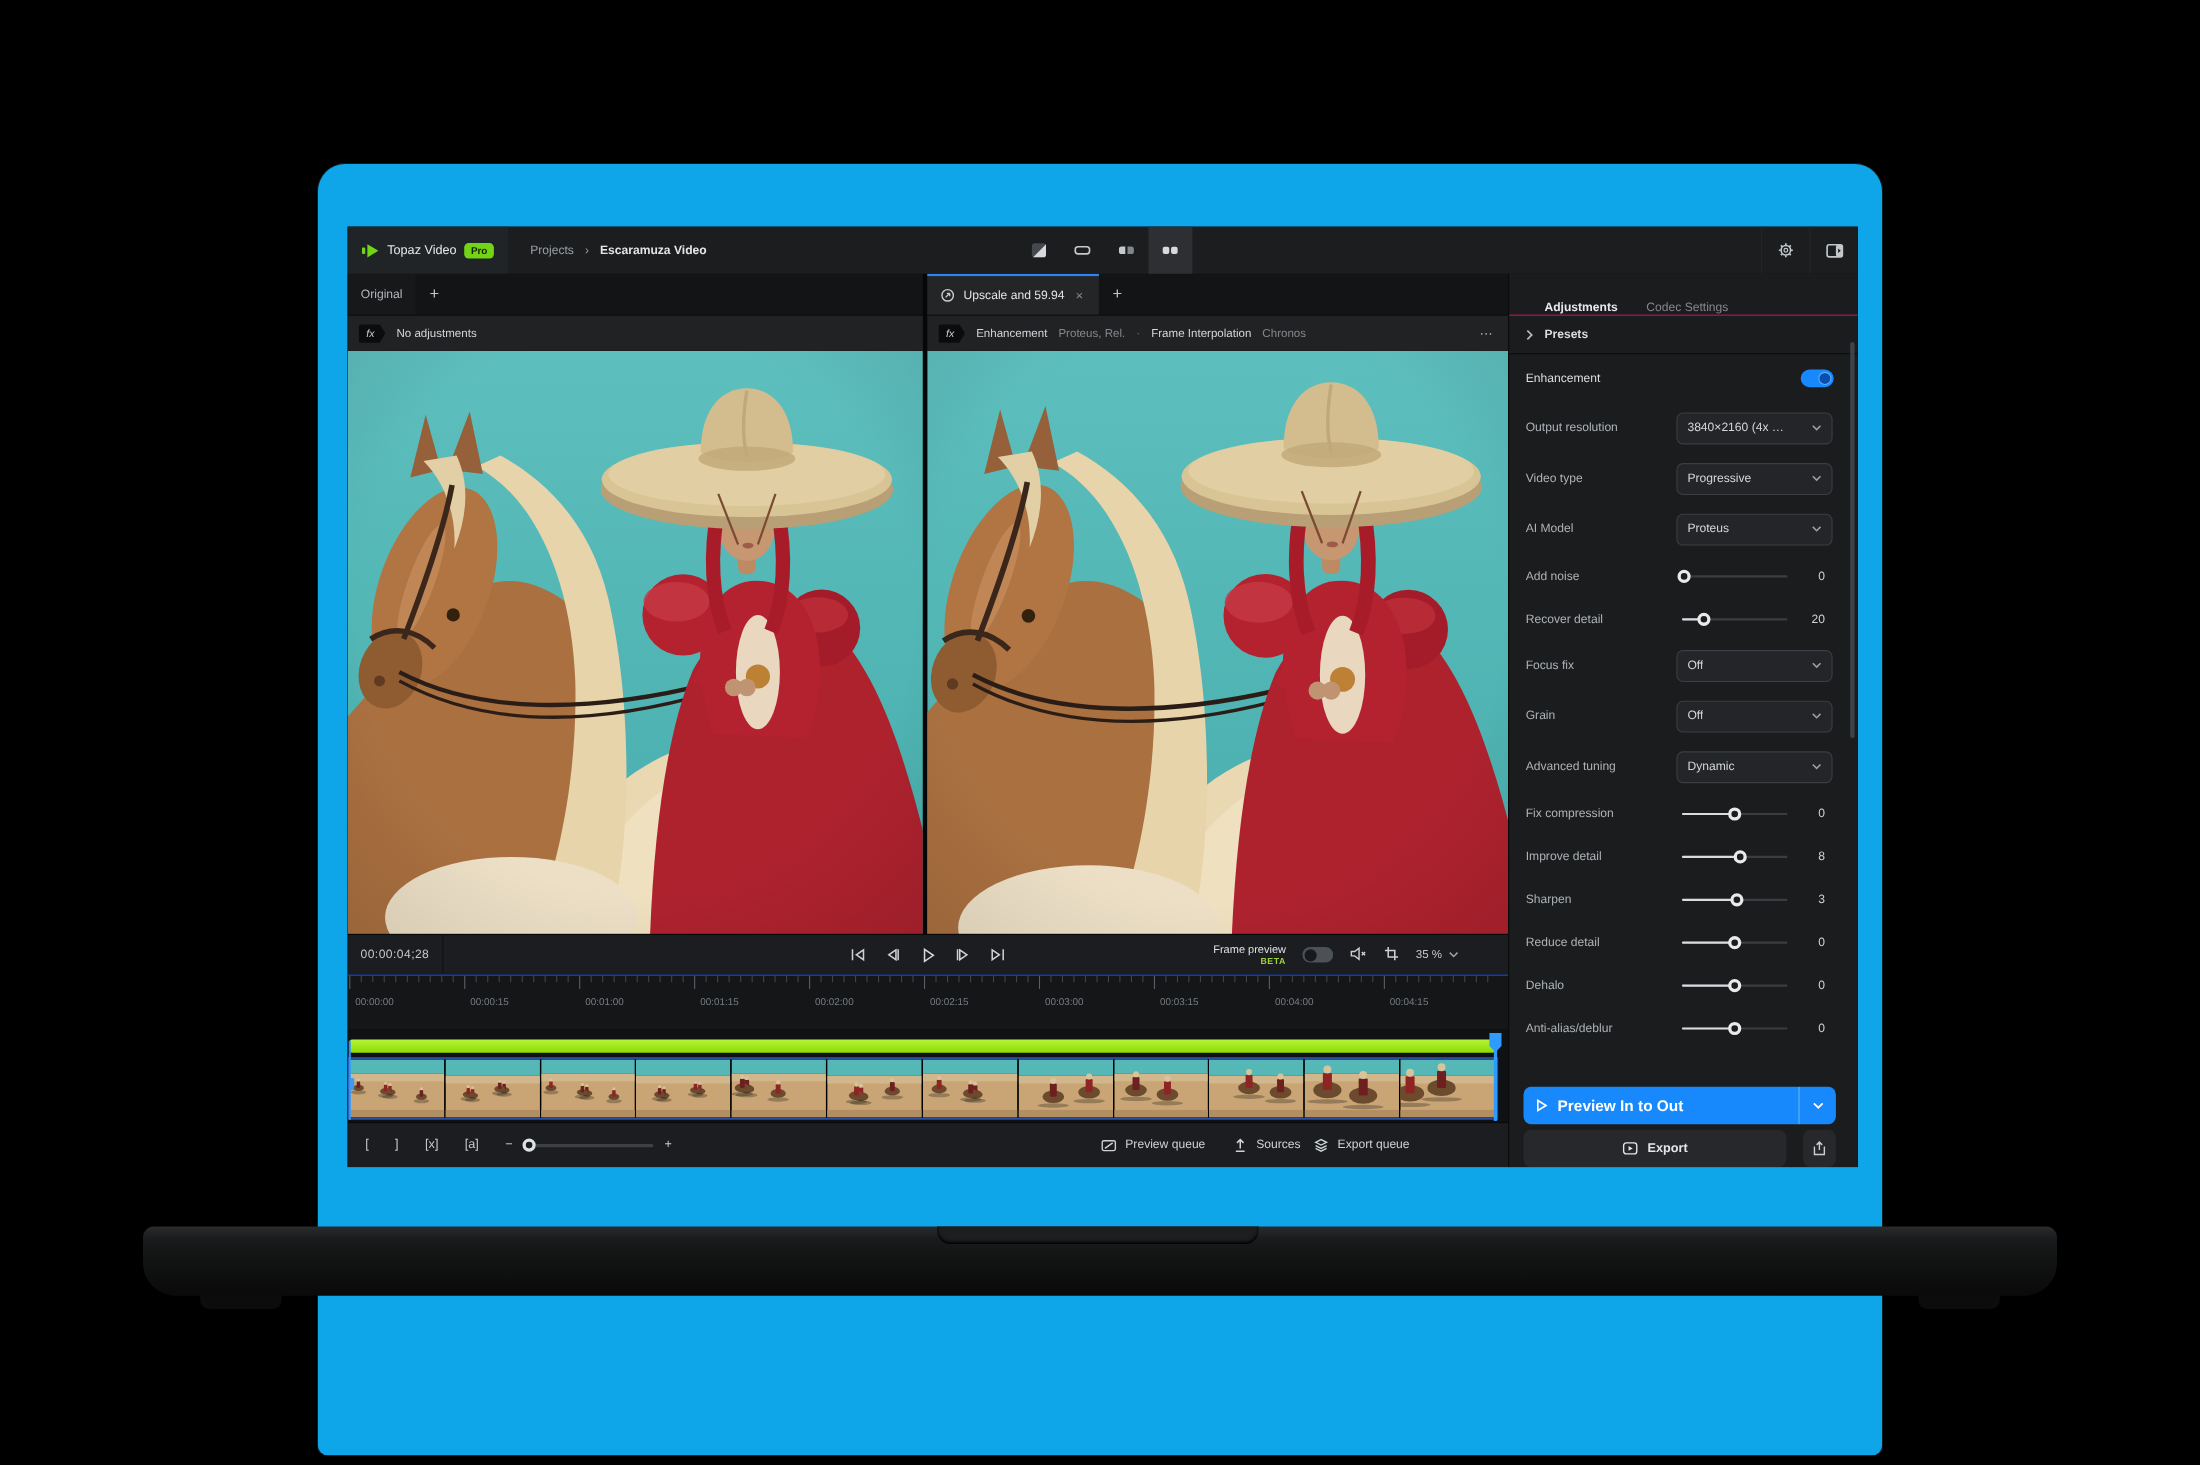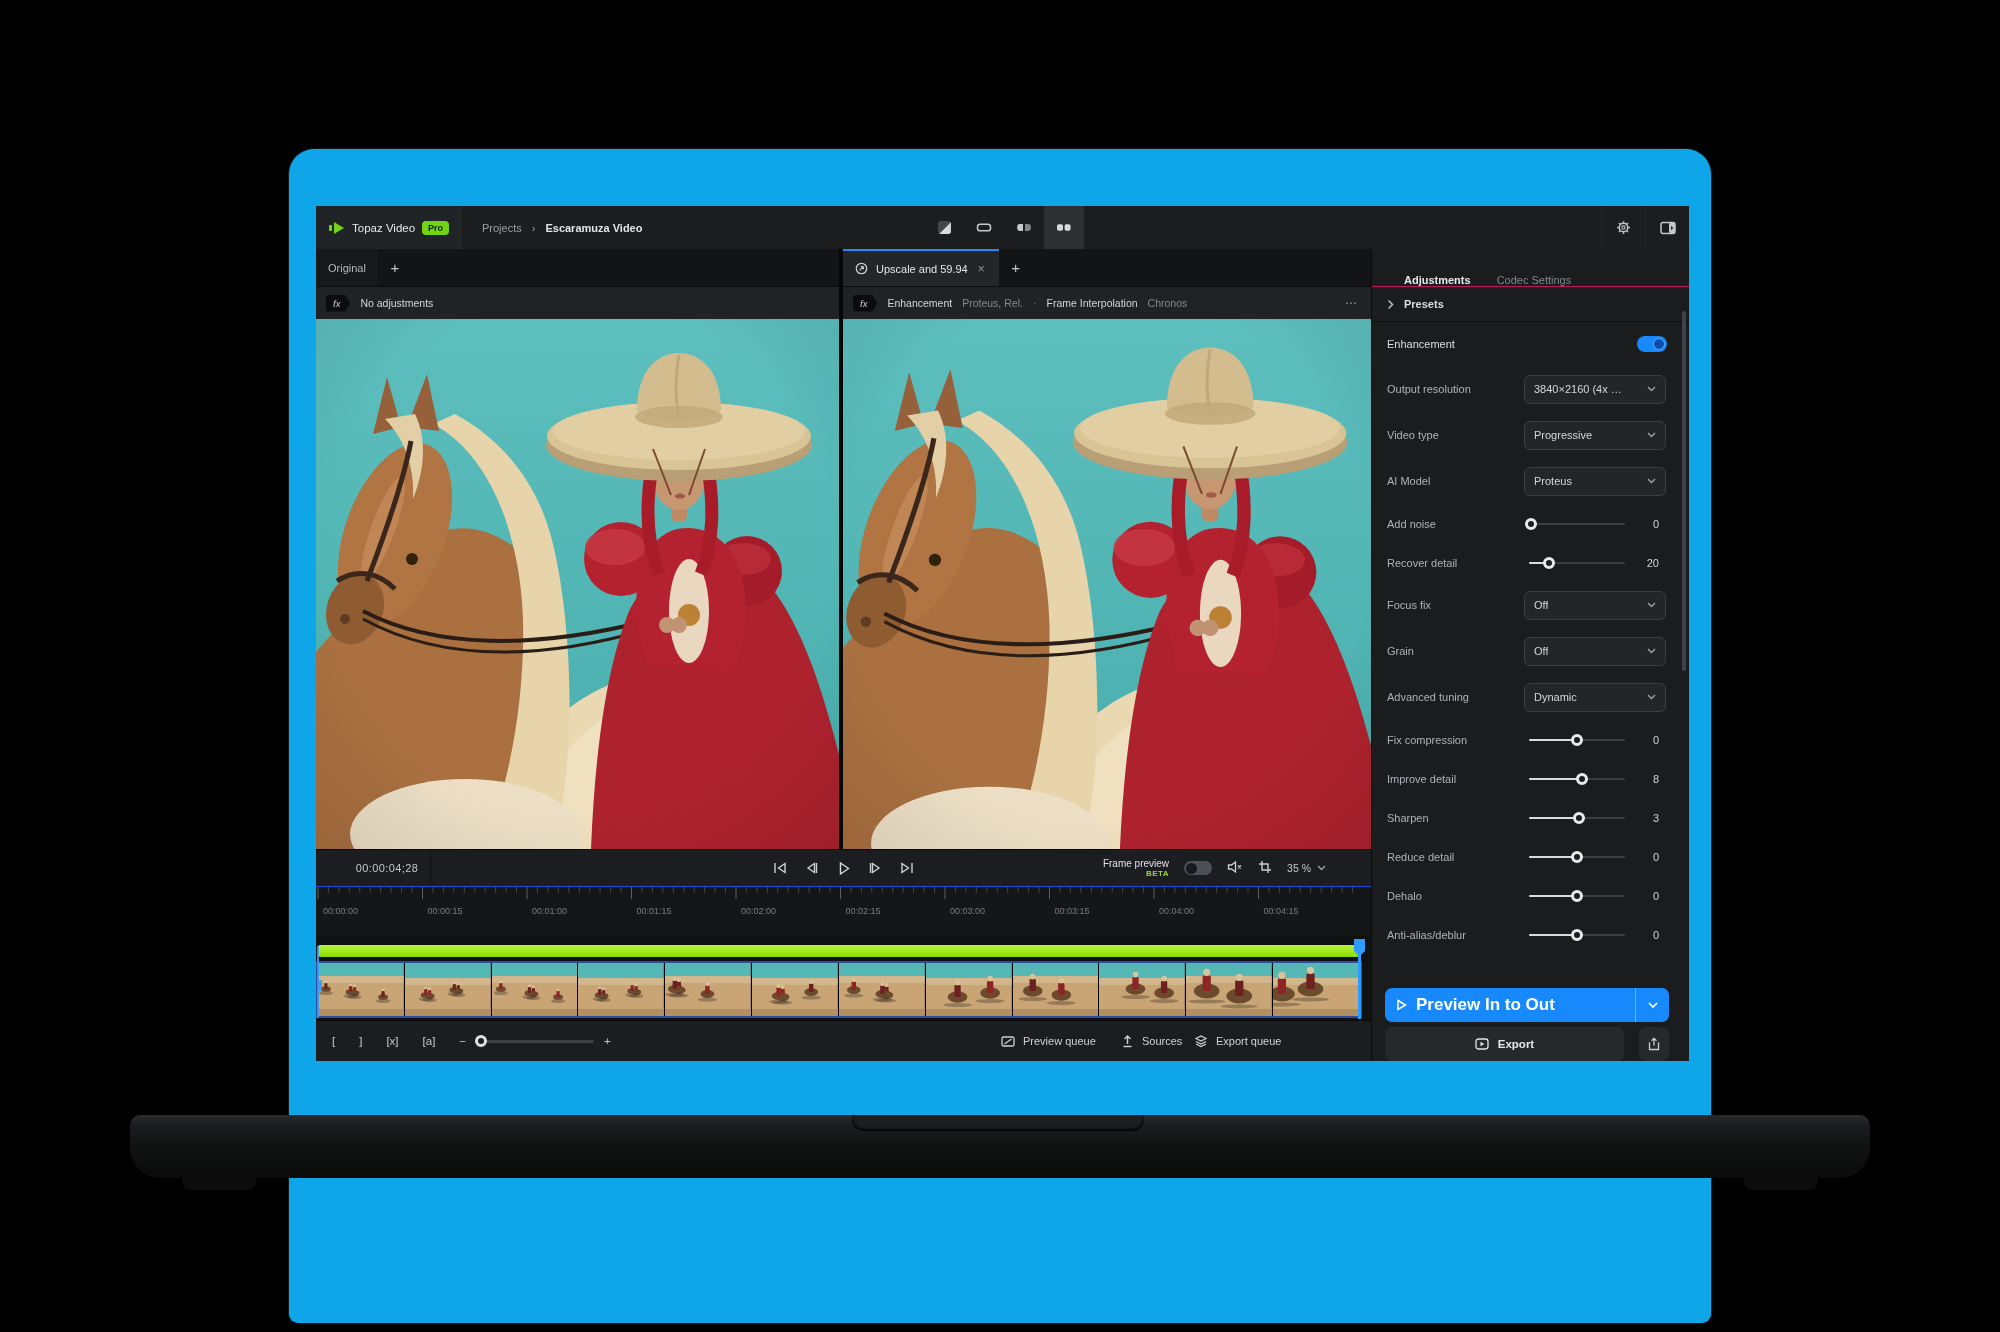--- a/index.html
+++ b/index.html
@@ -54,21 +54,21 @@
   .f-name{color:#d3d6da;font-size:10.5px;}
   .f-detail{color:#84898e;font-size:10.5px;}
   .f-sep{color:#6a6f74;}
   .f-more{position:absolute;right:12px;color:#9ca1a6;letter-spacing:2px;font-size:12px;cursor:pointer;}
   .preview{height:530px;background:#0a2b2b;overflow:hidden;}
   .preview svg{display:block;}
 
   
   .controlbar{position:relative;height:37px;background:#1b1d20;border-top:1px solid #070809;display:flex;align-items:center;}
   .tc-block{width:87px;height:100%;display:flex;align-items:center;justify-content:center;border-right:1px solid #101214;
-            color:#c3c7cb;font-size:11px;letter-spacing:.4px;margin-left:28px;}
+            color:#c3c7cb;font-size:11px;letter-spacing:.4px;}
   .transport{position:absolute;left:452px;display:flex;gap:9px;align-items:center;}
   .t-btn{width:23px;height:23px;display:flex;align-items:center;justify-content:center;cursor:pointer;}
   .fp-cluster{position:absolute;right:45px;display:flex;align-items:center;gap:15px;}
   .fp-text{text-align:right;line-height:1.15;}
   .fp-label{color:#dfe2e4;font-size:10px;}
   .fp-beta{color:#9ad33c;font-size:8px;font-weight:bold;letter-spacing:.5px;}
   .toggle{position:relative;border-radius:9px;cursor:pointer;}
   .toggle .knob{position:absolute;border-radius:50%;}
   .tg-sm{width:28px;height:14px;background:#4c5156;}
   .tg-sm .knob{width:11px;height:11px;top:1.5px;left:2px;background:#17191c;}
@@ -118,21 +118,21 @@
       display:flex;align-items:center;justify-content:space-between;padding:0 9px;cursor:pointer;}
   .dd-val{color:#d4d7da;font-size:11px;white-space:nowrap;overflow:hidden;text-overflow:ellipsis;max-width:108px;}
   .sl-wrap{width:142px;margin-right:23px;display:flex;align-items:center;}
   .sl-track{position:relative;width:96px;height:2px;background:#3a3e42;border-radius:1px;margin-left:5px;}
   .sl-fill{position:absolute;left:0;top:0;height:2px;background:#d9dcdf;border-radius:1px;}
   .sl-knob{position:absolute;top:-5px;width:12px;height:12px;margin-left:-6px;border-radius:50%;
            background:#1b1d20;border:3px solid #e8eaec;}
   .sl-val{margin-left:auto;margin-right:7px;width:30px;text-align:right;color:#cfd3d6;font-size:11px;}
   .sb-actions{padding:14px 20px 0 13px;}
   .btn-preview{height:34px;background:#1789fc;border-radius:7px;display:flex;align-items:center;color:#fff;
-               font-size:17px;font-weight:bold;cursor:pointer;overflow:hidden;}
+               font-size:14px;font-weight:bold;cursor:pointer;overflow:hidden;}
   .bp-main{flex:1;display:flex;align-items:center;gap:9px;padding-left:11px;}
   .bp-chev{width:34px;height:100%;display:flex;align-items:center;justify-content:center;border-left:1px solid rgba(255,255,255,.35);}
   .exp-row{display:flex;gap:15px;margin-top:5px;}
   .btn-export{flex:1;height:34px;background:#26282b;border-radius:7px;display:flex;align-items:center;justify-content:center;
               gap:9px;color:#e3e5e7;font-size:11.5px;font-weight:bold;cursor:pointer;}
   .btn-share{width:30px;height:34px;background:#26282b;border-radius:7px;display:flex;align-items:center;justify-content:center;cursor:pointer;}
   .sb-scroll{position:absolute;right:3px;top:62px;width:4px;height:360px;background:#3f4347;border-radius:2px;}
 </style>
 </head>
 <body>

